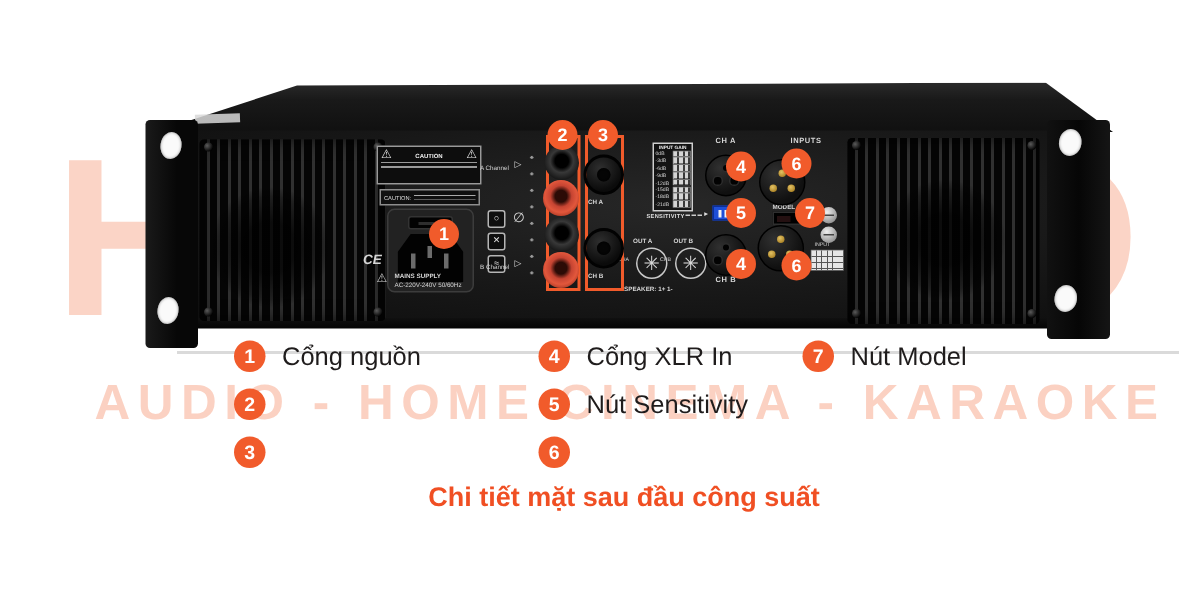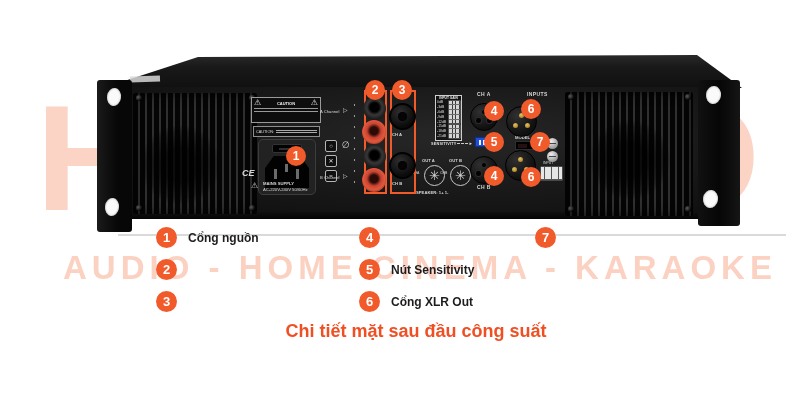--- a/index.html
+++ b/index.html
@@ -124,21 +124,21 @@
   
   .marker{position:absolute;width:20px;height:20px;border-radius:50%;background:#f15b2b;
        color:#fff;font-size:12px;font-weight:700;display:flex;align-items:center;
        justify-content:center;z-index:30;}
 
   
   .rule{position:absolute;left:118px;top:234px;width:668px;height:2px;background:#dadada;z-index:5;}
   .legend-item{position:absolute;display:flex;align-items:center;gap:11px;z-index:40;}
   .lmark{width:21px;height:21px;border-radius:50%;background:#f15b2b;color:#fff;flex:0 0 auto;
        font-size:13px;font-weight:700;display:flex;align-items:center;justify-content:center;}
-  .llabel{font-size:12px;font-weight:700;color:#1f1c1c;white-space:nowrap;}
+  .llabel{font-size:17px;font-weight:400;color:#1f1c1c;white-space:nowrap;}
   .caption{position:absolute;left:0;right:14px;top:321px;text-align:center;z-index:40;
        font-size:18px;font-weight:700;color:#f04f23;margin-left:46px;}
 </style>
 </head>
 <body>
 
 <div id="stage">
 
   <div class="wm1">HDRADIO</div>
   <div class="wm2">AUDIO - HOME CINEMA - KARAOKE</div>
@@ -317,27 +317,28 @@
     <span class="llabel">Cổng nguồn</span>
   </div>
   <div class="legend-item" style="left:156px;top:259px;">
     <span class="lmark">2</span>
   </div>
   <div class="legend-item" style="left:156px;top:291px;">
     <span class="lmark">3</span>
   </div>
   <div class="legend-item" style="left:359px;top:227px;">
     <span class="lmark">4</span>
+    <span class="llabel">Cổng XLR In</span>
   </div>
   <div class="legend-item" style="left:359px;top:259px;">
     <span class="lmark">5</span>
     <span class="llabel">Nút Sensitivity</span>
   </div>
   <div class="legend-item" style="left:359px;top:291px;">
     <span class="lmark">6</span>
-    <span class="llabel">Cổng XLR Out</span>
   </div>
   <div class="legend-item" style="left:535px;top:227px;">
     <span class="lmark">7</span>
+    <span class="llabel">Nút Model</span>
   </div>
 
   <div class="caption">Chi tiết mặt sau đầu công suất</div>
 </div>
 
 </body></html>

